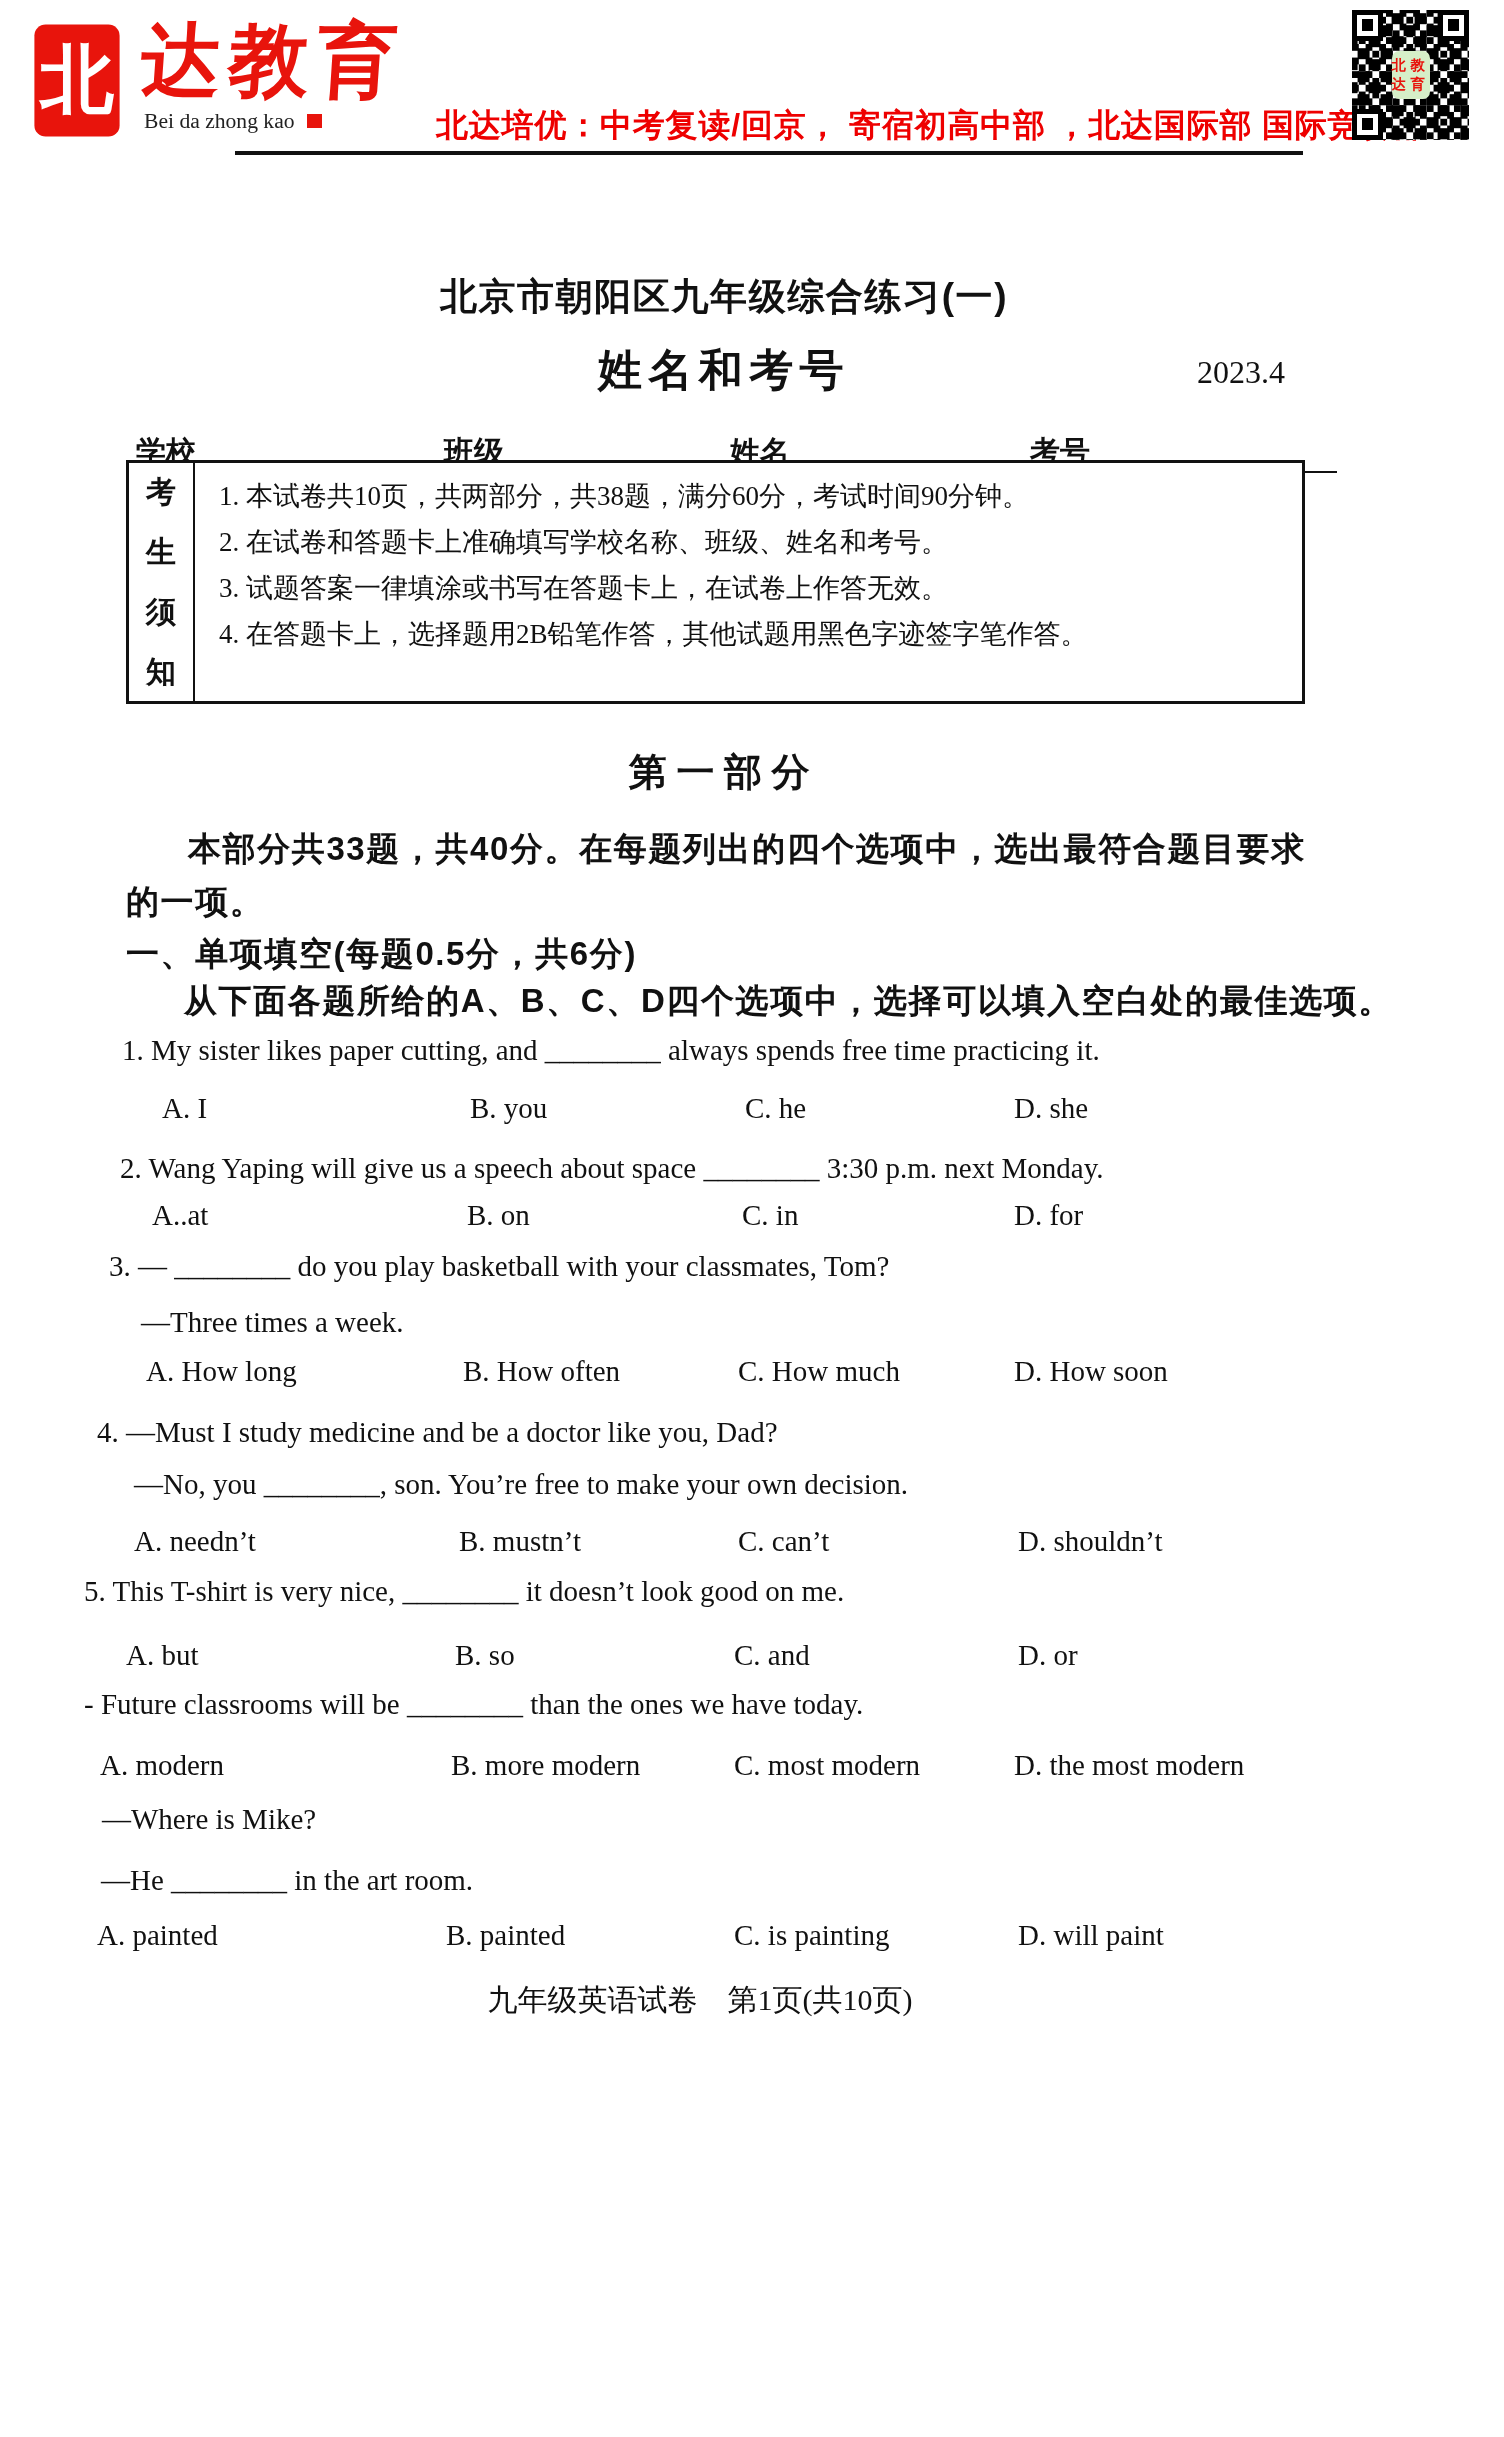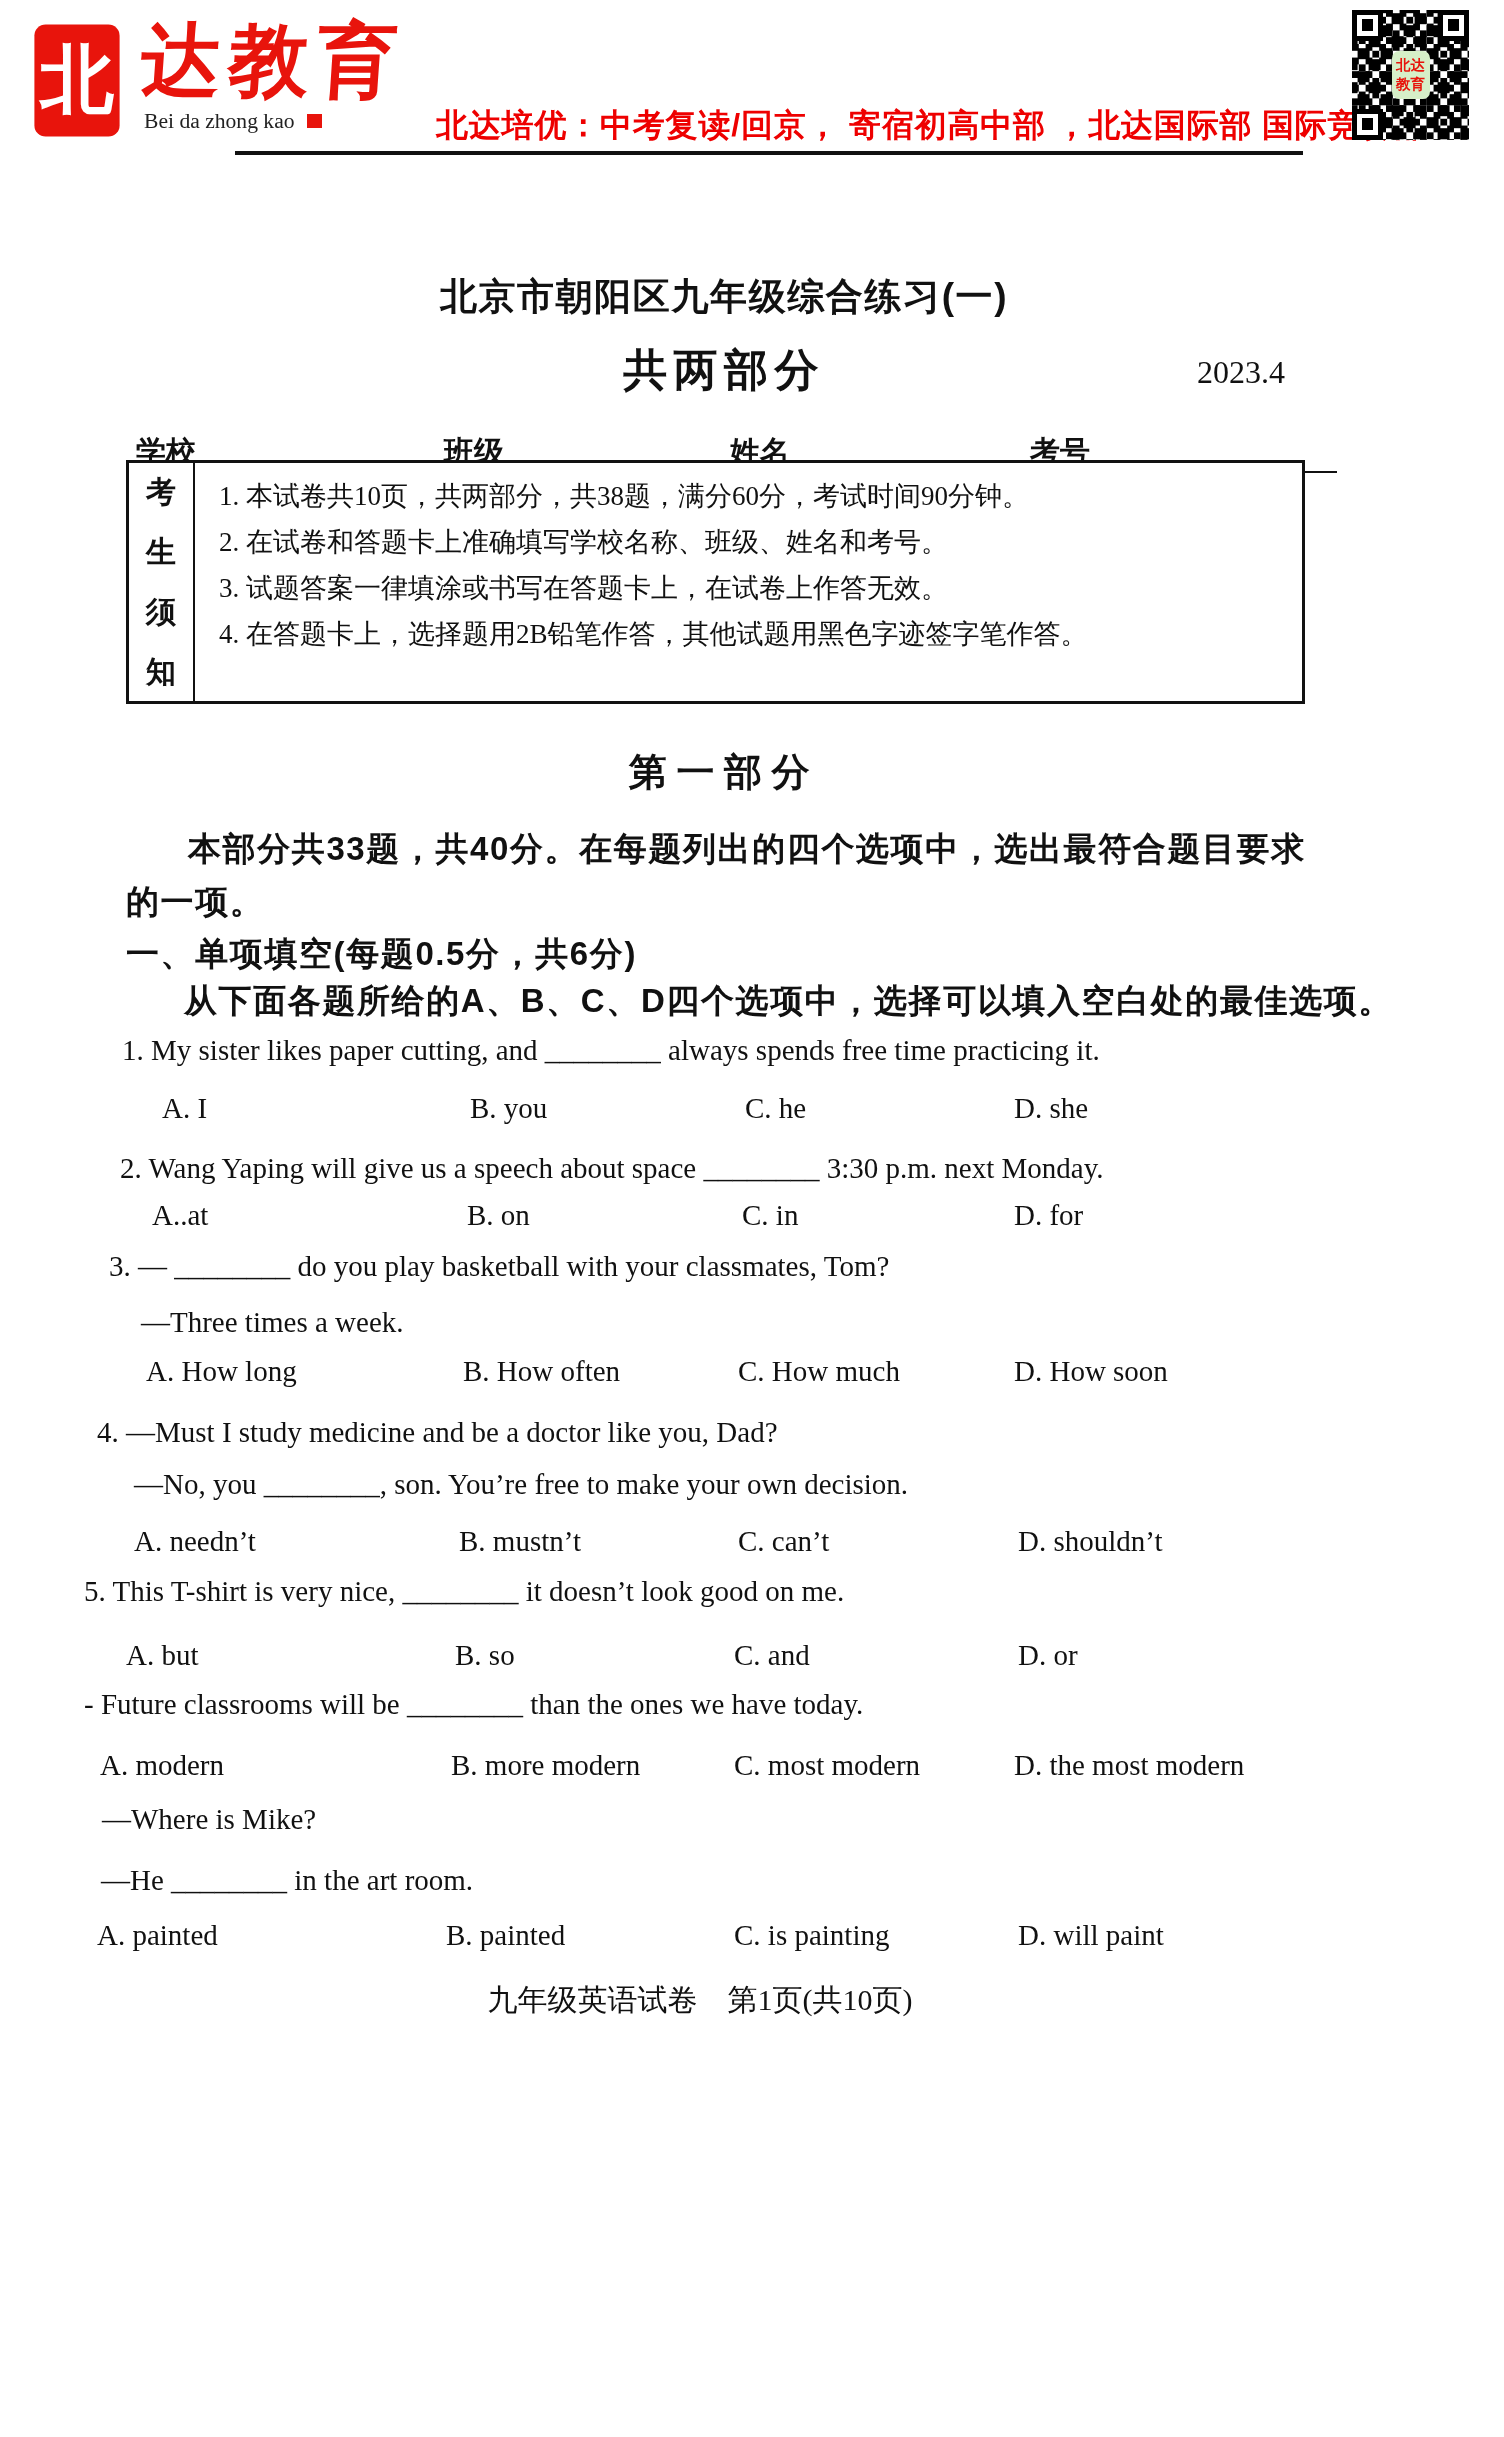--- a/index.html
+++ b/index.html
@@ -39,21 +39,21 @@
     background-position:0 0,5.6px 3.2px;
   }
   .finder{position:absolute;width:21px;height:21px;background:#fff;border:5.6px solid #000;}
   .finder::after{content:"";position:absolute;left:4.8px;top:4.8px;width:11.2px;height:11.2px;background:#000;}
   .finder.tl{left:0;top:0;}
   .finder.tr{right:0;top:0;}
   .finder.bl{left:0;bottom:0;}
   .qr-label{
     position:absolute;left:50%;top:50%;transform:translate(-50%,-50%);
     width:38px;height:48px;background:#d6efc8;border-radius:7.2px;
-    display:flex;flex-direction:column;align-items:center;justify-content:center;
+    display:flex;flex-direction:row;align-items:center;justify-content:center;
     color:#e8140c;font-weight:bold;font-size:14.4px;line-height:1.3;
   }
 
   
   .center-band{position:absolute;left:0;width:1448px;text-align:center;white-space:nowrap;}
   .title{top:272px;font-size:37px;font-weight:bold;letter-spacing:1.6px;}
   .subject{top:341px;font-size:44px;font-weight:bold;letter-spacing:6.4px;}
   .date{left:1197px;top:354px;font-size:32px;}
 
   
@@ -100,21 +100,21 @@
     <div class="finder tl"></div>
     <div class="finder tr"></div>
     <div class="finder bl"></div>
     <div class="qr-label">
       <span>北达</span>
       <span>教育</span>
     </div>
   </div>
 
   <div class="abs center-band title sans">北京市朝阳区九年级综合练习(一)</div>
-  <div class="abs center-band subject sans">共两部分</div>
+  <div class="abs center-band subject sans">姓名和考号</div>
   <div class="abs date">2023.4</div>
 
   <div class="field" style="left:136px;top:432px;">
     <span class="flabel">学校</span>
       <span class="fline" style="width:206px;"></span>
   </div>
   <div class="field" style="left:444px;top:432px;">
     <span class="flabel">班级</span>
       <span class="fline" style="width:187px;"></span>
   </div>

